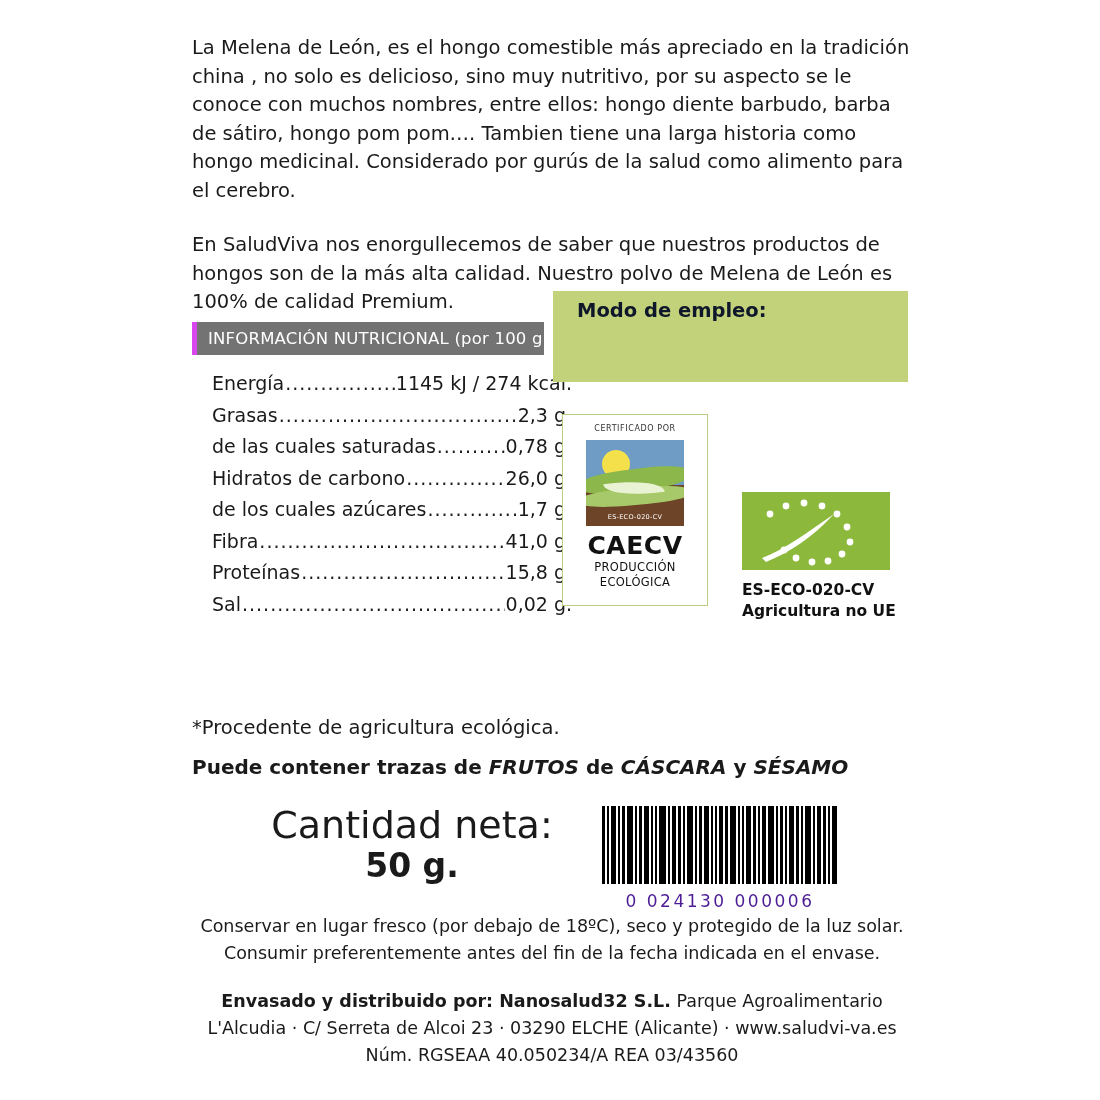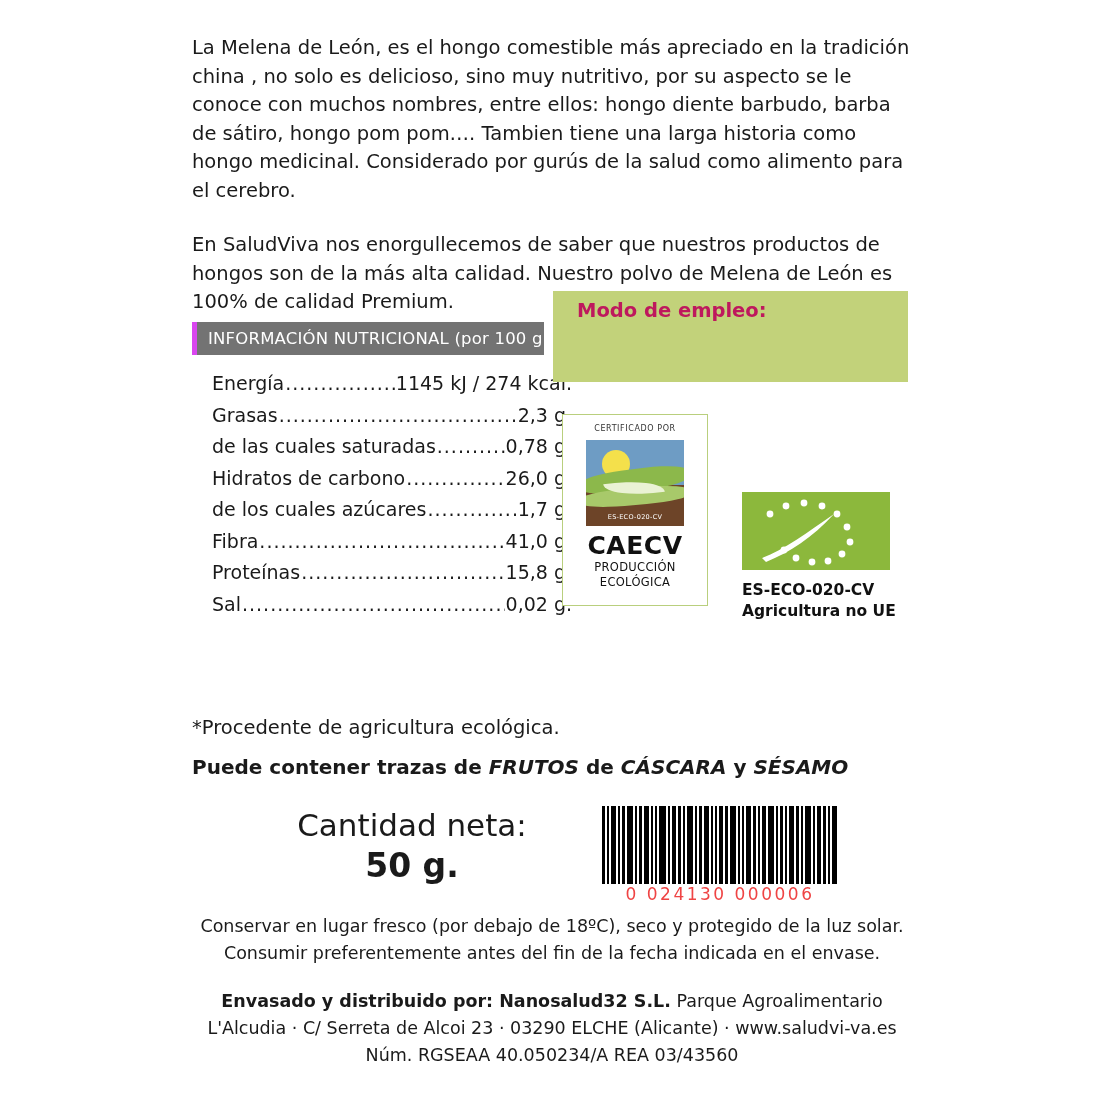--- a/index.html
+++ b/index.html
@@ -84,21 +84,21 @@
     top: 291px;
     width: 355px;
     height: 91px;
     background: #c2d27a;
     box-sizing: border-box;
     padding: 8px 14px 0 24px;
   }
   .modo .title {
     font-size: 19.5px;
     font-weight: bold;
-    color: #be185d;
+    color: #0f172a;
     margin-bottom: 6px;
   }
   .modo .body {
     font-size: 19px;
     line-height: 26px;
     color: #111111;
   }
 
   
   .caecv {
@@ -228,21 +228,21 @@
   .traces .reg { font-weight: bold; }
 
   
   .netq {
     position: absolute;
     left: 252px;
     top: 806px;
     width: 320px;
     text-align: center;
   }
-  .netq .l1 { font-size: 31px; line-height: 38px; }
+  .netq .l1 { font-size: 38px; line-height: 38px; }
   .netq .l2 { font-size: 33px; font-weight: bold; line-height: 44px; }
 
   
   .barcode {
     position: absolute;
     left: 586px;
     top: 806px;
     width: 268px;
     text-align: center;
   }
@@ -254,21 +254,22 @@
   }
   .barcode .bars i {
     display: block;
     background: #000;
     height: 100%;
     margin-right: 2px;
   }
   .barcode .digits {
     font-size: 17px;
     letter-spacing: 2.5px;
-    color: #ef4444;
+    margin-top: 7px;
+    color: #4c1d95;
   }
 
   
   .storage {
     position: absolute;
     left: 192px;
     top: 913px;
     width: 720px;
     font-size: 17.5px;
     line-height: 27px;

